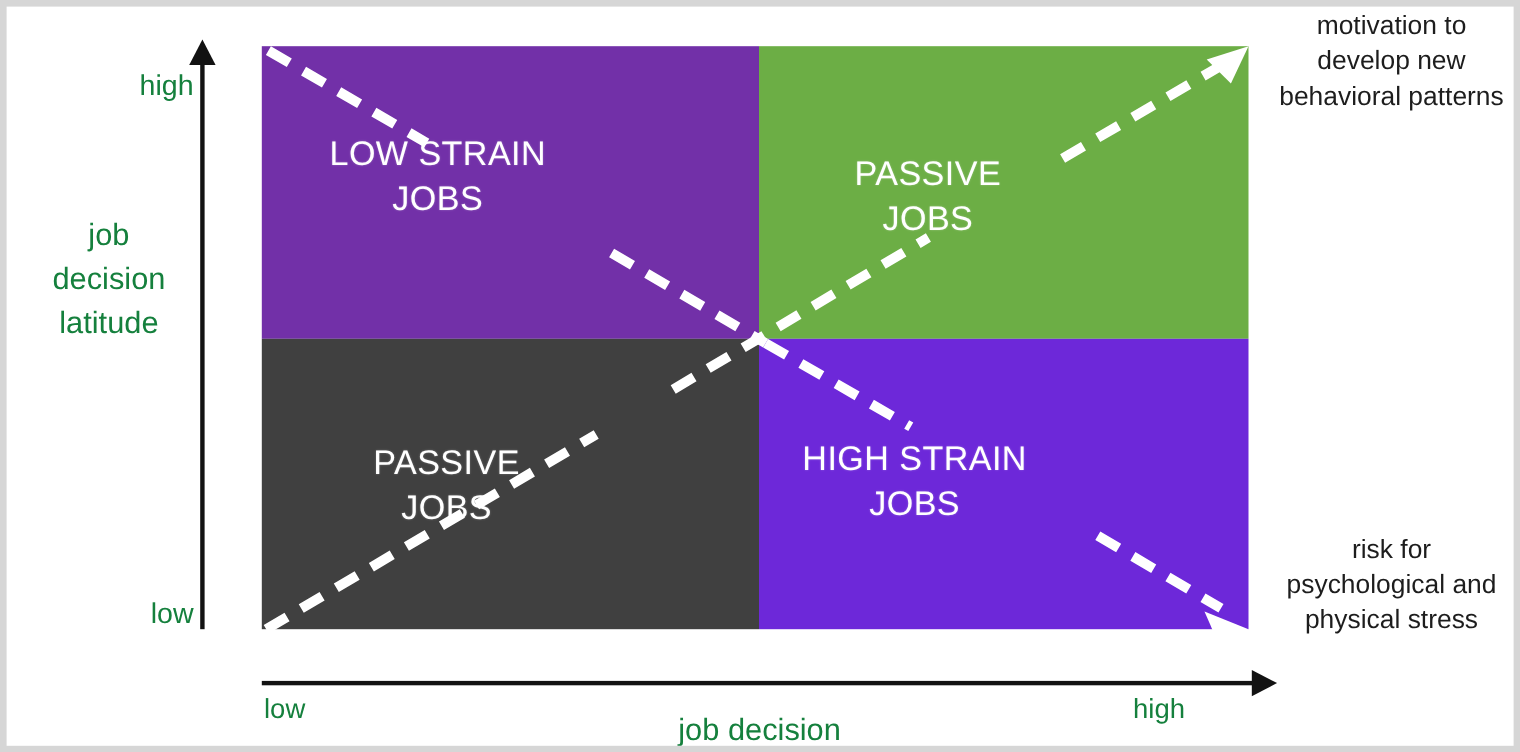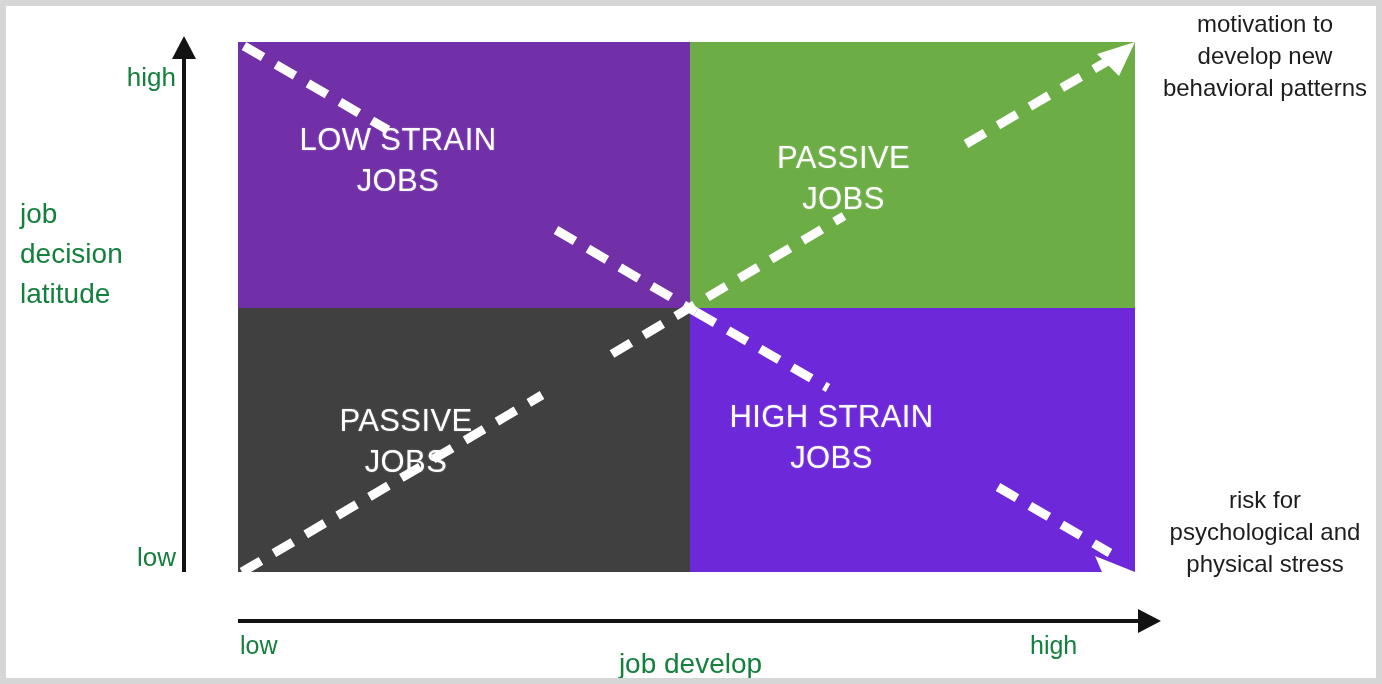--- a/index.html
+++ b/index.html
@@ -102,21 +102,21 @@
     position: absolute;
     color: #15803d;
     font-size: 26px;
     line-height: 1.30;
     white-space: pre-line;
   }
   .y-high  { left: 104px; top: 55px;  width: 66px; text-align: right; }
   .y-low   { left: 104px; top: 535px; width: 66px; text-align: right; }
   .y-title {
     left: 14px; top: 188px; width: 158px;
-    text-align: left; font-size: 28px; line-height: 1.42;
+    text-align: center; font-size: 28px; line-height: 1.42;
   }
   .x-low   { left: 234px;  top: 623px; font-size: 25px; }
   .x-high  { left: 1024px; top: 623px; font-size: 25px; }
   .x-title {
     left: 232px; top: 640px; width: 905px;
     text-align: center; font-size: 28px;
   }
 
   
   .side-note {
@@ -194,21 +194,21 @@
     <div class="axis-x-head"></div>
 
     <div class="axis-text y-high">high</div>
     <div class="axis-text y-low">low</div>
     <div class="axis-text y-title">job
 decision
 latitude</div>
 
     <div class="axis-text x-low">low</div>
     <div class="axis-text x-high">high</div>
-    <div class="axis-text x-title">job develop</div>
+    <div class="axis-text x-title">job decision</div>
 
     <div class="side-note note-top">motivation to
 develop new
 behavioral patterns</div>
     <div class="side-note note-bottom">risk for
 psychological and
 physical stress</div>
 
   </div>
 </div>

